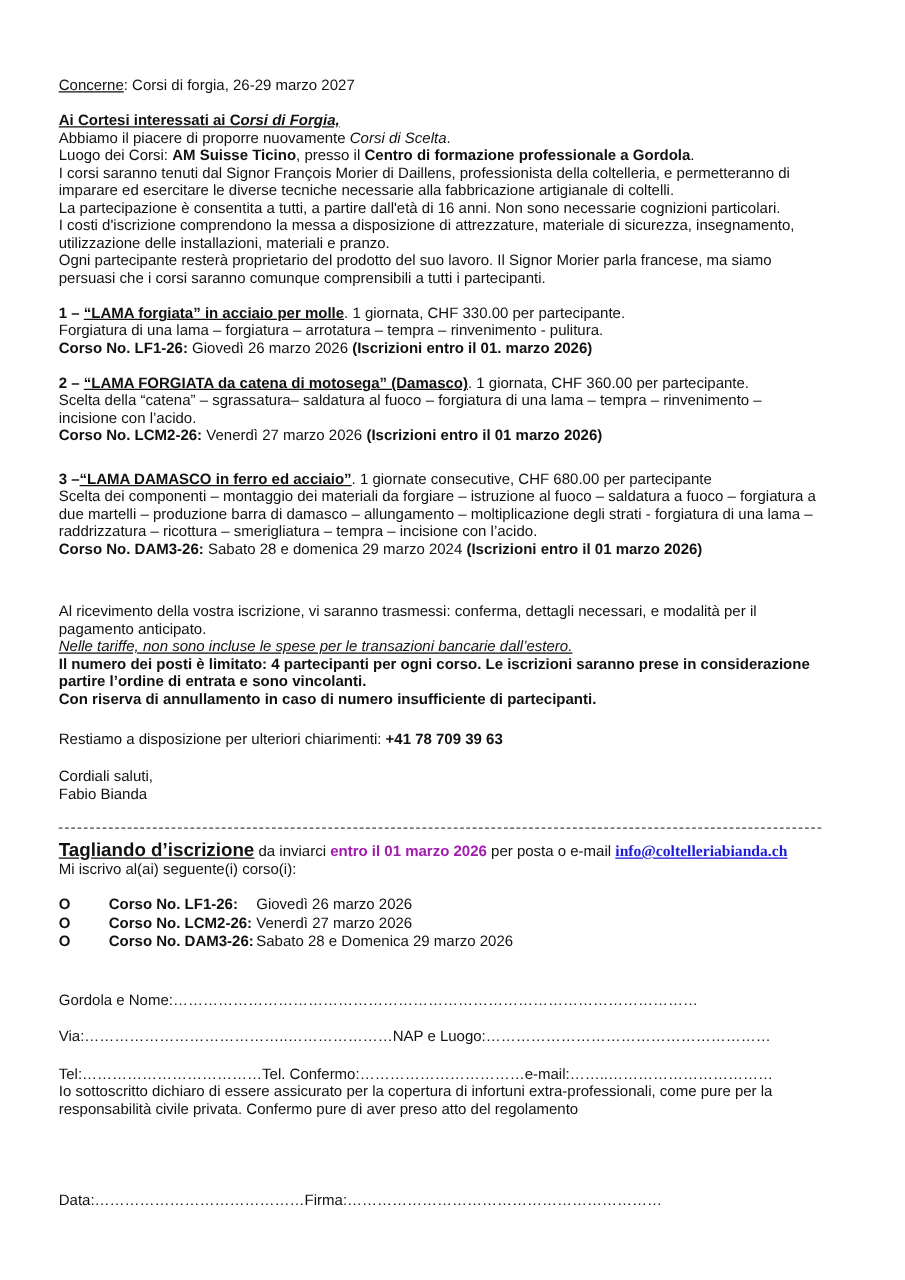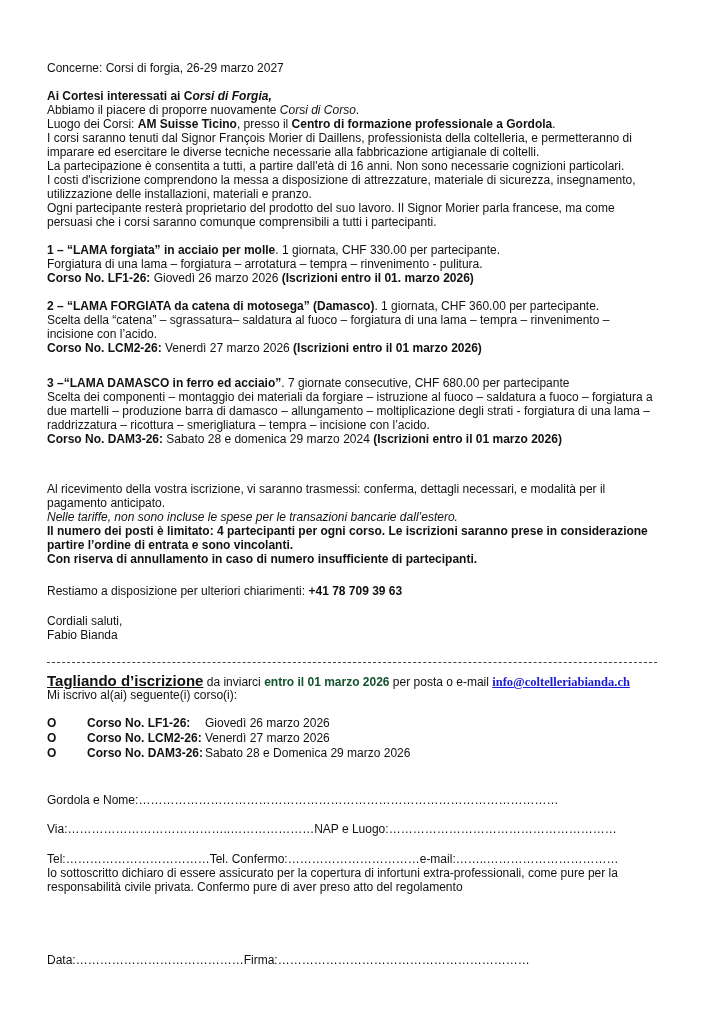--- a/index.html
+++ b/index.html
@@ -2,22 +2,22 @@
 <html><head>
 <meta charset="utf-8">
 <style>
   html, body { margin: 0; padding: 0; background: #ffffff; }
   body { width: 724px; height: 1024px; position: relative; overflow: hidden;
          font-family: "Liberation Sans", sans-serif; font-size: 12px; color: #111; }
   .page { position: absolute; left: 47px; top: 0; width: 640px; }
   .line { position: absolute; left: 0; white-space: nowrap; line-height: 14px; }
   .b { font-weight: bold; }
   .i { font-style: italic; }
-  .u { }
-  .blue { color: #14532d; font-weight: bold; }
+  .u { text-decoration: underline; }
+  .blue { color: #a21caf; font-weight: bold; }
   .link { color: #1a1adb; font-family: "Liberation Serif", serif; font-weight: bold; text-decoration: underline; font-size: 12.5px; }
   .title-big { font-size: 15px; font-weight: bold; text-decoration: underline; }
   .sep { position: absolute; left: 0; top: 662px; width: 610px; border-top: 1px dashed #444; }
   .opt { position: absolute; left: 0; line-height: 14px; white-space: nowrap; }
   .opt .o { display: inline-block; width: 40px; font-weight: bold; }
   .opt .code { display: inline-block; width: 118px; font-weight: bold; }
 </style>
 </head>
 <body>
 
@@ -25,54 +25,54 @@
 
   <div class="line" style="top:61px">
     <span class="u">Concerne</span><span>: Corsi di forgia, 26-29 marzo 2027</span>
   </div>
 
   <div class="line b u" style="top:89px">
     <span>Ai Cortesi interessati ai C</span><span class="i">orsi di Forgia,</span>
   </div>
 
   <div class="line" style="top:103px">
-    <span>Abbiamo il piacere di proporre nuovamente </span><span class="i">Corsi di Corso</span><span>.</span>
+    <span>Abbiamo il piacere di proporre nuovamente </span><span class="i">Corsi di Scelta</span><span>.</span>
   </div>
 
   <div class="line" style="top:117px">
     <span>Luogo dei Corsi: </span><span class="b">AM Suisse Ticino</span><span>, presso il </span><span class="b">Centro di formazione professionale a Gordola</span><span>.</span>
   </div>
 
   <div class="line" style="top:131px">I corsi saranno tenuti dal Signor François Morier di Daillens, professionista della coltelleria, e permetteranno di</div>
   <div class="line" style="top:145px">imparare ed esercitare le diverse tecniche necessarie alla fabbricazione artigianale di coltelli.</div>
   <div class="line" style="top:159px">La partecipazione è consentita a tutti, a partire dall'età di 16 anni. Non sono necessarie cognizioni particolari.</div>
   <div class="line" style="top:173px">I costi d'iscrizione comprendono la messa a disposizione di attrezzature, materiale di sicurezza, insegnamento,</div>
   <div class="line" style="top:187px">utilizzazione delle installazioni, materiali e pranzo.</div>
-  <div class="line" style="top:201px">Ogni partecipante resterà proprietario del prodotto del suo lavoro. Il Signor Morier parla francese, ma come</div>
+  <div class="line" style="top:201px">Ogni partecipante resterà proprietario del prodotto del suo lavoro. Il Signor Morier parla francese, ma siamo</div>
   <div class="line" style="top:215px">persuasi che i corsi saranno comunque comprensibili a tutti i partecipanti.</div>
 
   <div class="line" style="top:243px">
     <span class="b">1 – </span><span class="b u">“LAMA forgiata” in acciaio per molle</span><span>. 1 giornata, CHF 330.00 per partecipante.</span>
   </div>
   <div class="line" style="top:257px">Forgiatura di una lama – forgiatura – arrotatura – tempra – rinvenimento - pulitura.</div>
   <div class="line" style="top:271px">
     <span class="b">Corso No. LF1-26:</span><span> Giovedì 26 marzo 2026 </span><span class="b">(Iscrizioni entro il 01. marzo 2026)</span>
   </div>
 
   <div class="line" style="top:299px">
     <span class="b">2 – </span><span class="b u">“LAMA FORGIATA da catena di motosega” (Damasco)</span><span>. 1 giornata, CHF 360.00 per partecipante.</span>
   </div>
   <div class="line" style="top:313px">Scelta della “catena” – sgrassatura– saldatura al fuoco – forgiatura di una lama – tempra – rinvenimento –</div>
   <div class="line" style="top:327px"> incisione con l’acido.</div>
   <div class="line" style="top:341px">
     <span class="b">Corso No. LCM2-26:</span><span> Venerdì 27 marzo 2026 </span><span class="b">(Iscrizioni entro il 01 marzo 2026)</span>
   </div>
 
   <div class="line" style="top:376px">
-    <span class="b">3 –</span><span class="b u">“LAMA DAMASCO in ferro ed acciaio”</span><span>. 7 giornate consecutive, CHF 680.00 per partecipante</span>
+    <span class="b">3 –</span><span class="b u">“LAMA DAMASCO in ferro ed acciaio”</span><span>. 1 giornate consecutive, CHF 680.00 per partecipante</span>
   </div>
   <div class="line" style="top:390px">Scelta dei componenti – montaggio dei materiali da forgiare – istruzione al fuoco – saldatura a fuoco – forgiatura a</div>
   <div class="line" style="top:404px">due martelli – produzione barra di damasco – allungamento – moltiplicazione degli strati - forgiatura di una lama –</div>
   <div class="line" style="top:418px">raddrizzatura – ricottura – smerigliatura – tempra – incisione con l’acido.</div>
   <div class="line" style="top:432px">
     <span class="b">Corso No. DAM3-26:</span><span> Sabato 28 e domenica 29 marzo 2024 </span><span class="b">(Iscrizioni entro il 01 marzo 2026)</span>
   </div>
 
   <div class="line" style="top:482px">Al ricevimento della vostra iscrizione, vi saranno trasmessi: conferma, dettagli necessari, e modalità per il</div>
   <div class="line" style="top:496px">pagamento anticipato.</div>

